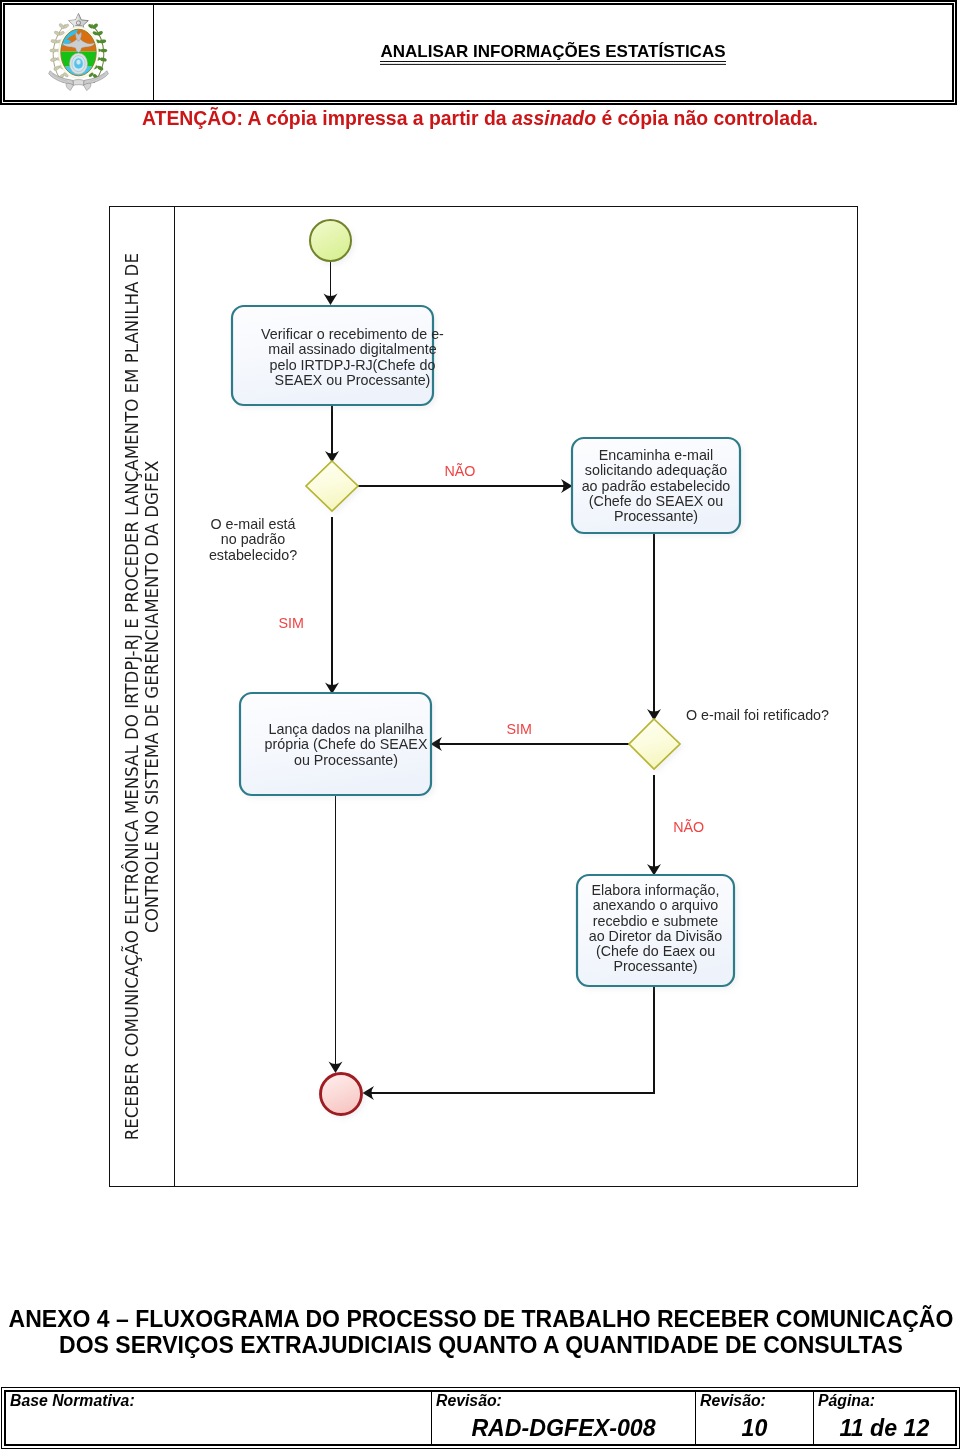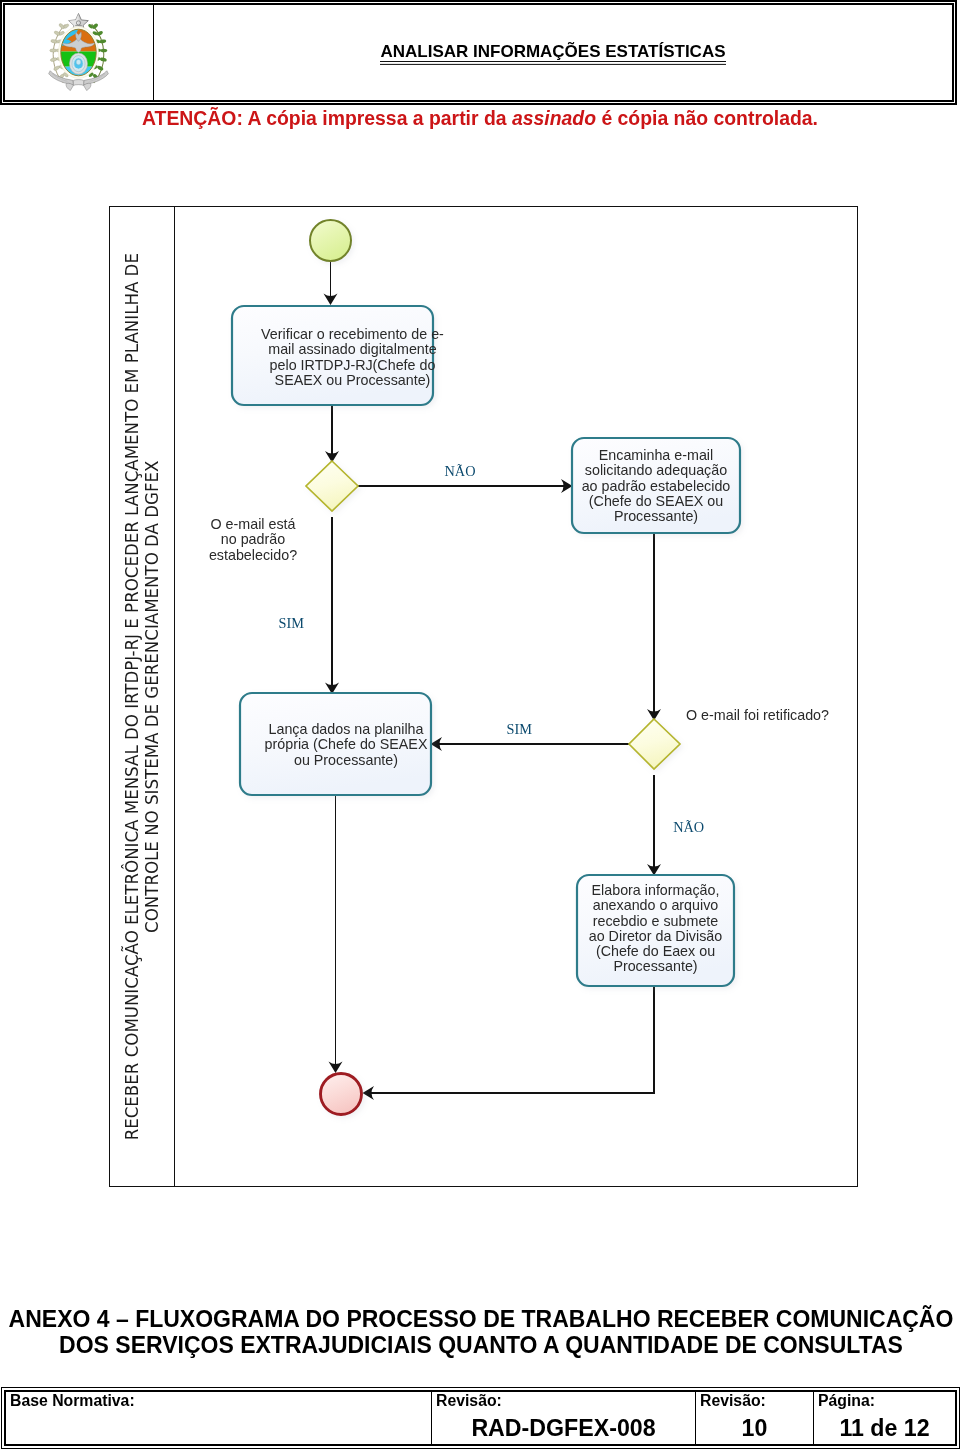--- a/index.html
+++ b/index.html
@@ -36,32 +36,32 @@
         border-right:1.4px solid #111;box-sizing:border-box;
         display:flex;align-items:center;justify-content:center;}
   .lane-label .v{transform:rotate(-90deg);white-space:nowrap;
         font-family:"DejaVu Sans",sans-serif;font-stretch:condensed;
         font-size:18.5px;color:#1c1c1c;line-height:19.7px;text-align:center;}
 
   svg.flow{position:absolute;left:0;top:0;width:749px;height:981px;overflow:visible;}
   .nodetext{position:absolute;text-align:center;color:#2a2a2a;
             font-family:"Liberation Sans",sans-serif;
             font-size:14.3px;line-height:15.3px;white-space:pre-line;}
-  .edgelabel{position:absolute;color:#0c4a6e;font-family:Liberation Serif, serif;
+  .edgelabel{position:absolute;color:#ef4444;font-family:Liberation Sans, sans-serif;
              font-size:14.3px;white-space:nowrap;}
 
   
   .anexo{position:absolute;left:0px;top:1306px;width:962px;text-align:center;
          font-weight:bold;font-size:23px;line-height:26px;color:#000;}
 
   
   .ftr{position:absolute;left:1px;top:1387px;width:959px;height:62px;
        border:1px solid #000;box-sizing:border-box;}
   .ftr-in{position:absolute;left:2px;top:2px;right:2px;bottom:2px;
-       border:2px solid #000;box-sizing:border-box;}
+       border:2px solid #000;box-sizing:border-box;font-style:italic;}
   .fcell{position:absolute;top:0;height:100%;box-sizing:border-box;}
   .fcell .lbl{position:absolute;left:4px;top:-0.5px;
               font-weight:bold;font-size:15.8px;line-height:18px;color:#000;}
   .fcell .val{position:absolute;left:0;right:0;top:22.5px;
               font-weight:bold;font-size:23.2px;line-height:27px;color:#000;}
   .ord{font-size:14px;vertical-align:7px;border-bottom:1.8px solid #000;
        padding-bottom:0.5px;margin-right:0.5px;display:inline-block;line-height:1;}
 </style>
 </head>
 <body>

